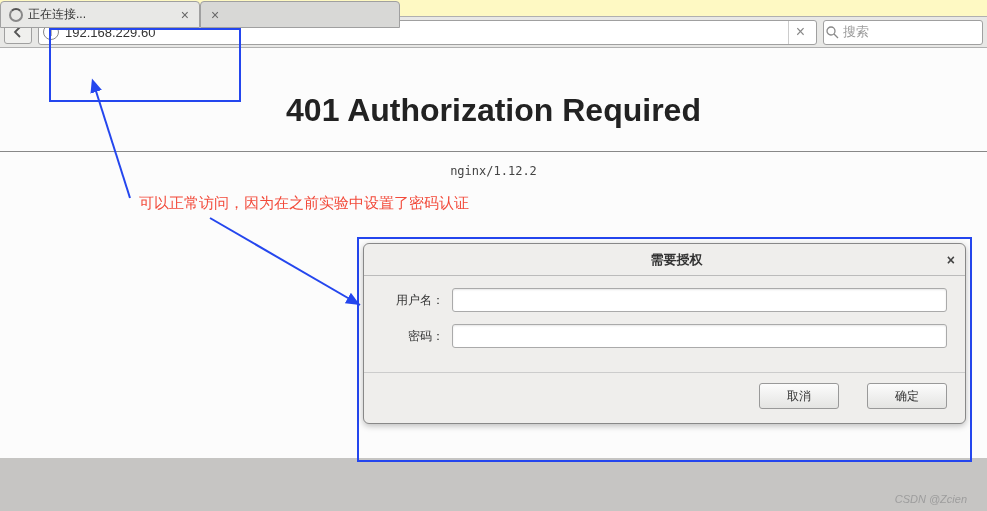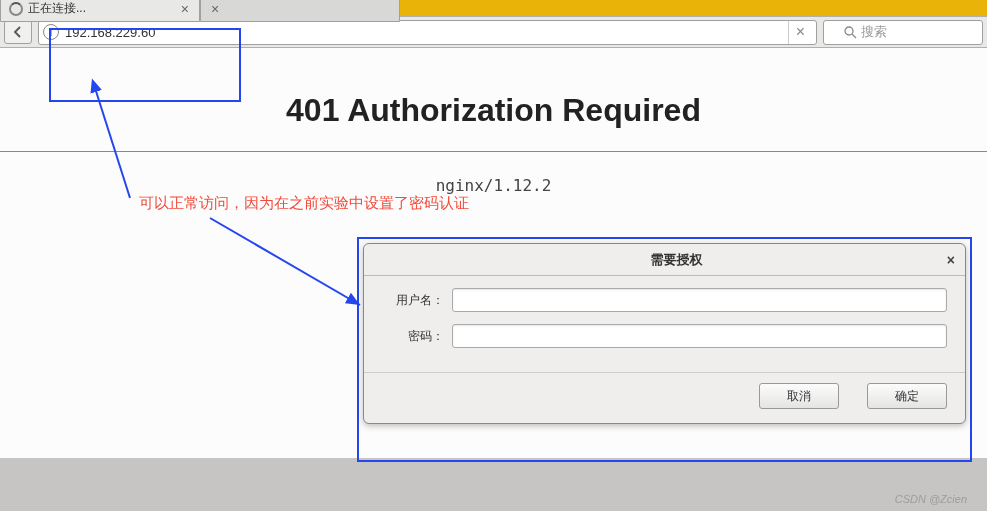--- a/index.html
+++ b/index.html
@@ -1,40 +1,40 @@
 <!DOCTYPE html>
 <html><head>
   <meta charset="utf-8">
   <style>
     * { margin: 0; padding: 0; box-sizing: border-box; }
     body { width: 987px; height: 511px; background: #c6c5c3; font-family: Arial, sans-serif; position: relative; overflow: hidden; }
     
-    .tab-bar { display: flex; height: 16px; background: #eab308; align-items: center; }
+    .tab-bar { display: flex; height: 16px; background: #fef9c3; }
     .tab { display: flex; align-items: center; background: #e8e8e6; border: 1px solid #a0a0a0; padding: 0 8px; height: 27px; min-width: 200px; position: relative; border-top-left-radius: 4px; border-top-right-radius: 4px; margin-top: 1px; }
     .tab.inactive { background: #d8d8d6; }
     .tab-icon { width: 14px; height: 14px; margin-right: 5px; border: 2px solid #888; border-top-color: #555; border-radius: 50%; }
     .tab-title { font-size: 12px; color: #333; flex: 1; }
     .tab-close { font-size: 14px; color: #666; cursor: pointer; padding: 0 2px; }
     
     .toolbar { display: flex; align-items: center; height: 32px; background: #e8e8e6; border-top: 1px solid #b0b0b0; border-bottom: 1px solid #b0b0b0; padding: 0 4px; }
     .back-btn { width: 28px; height: 24px; background: #f0f0ee; border: 1px solid #a0a0a0; border-radius: 3px; display: flex; align-items: center; justify-content: center; margin-right: 6px; }
     
     .url-bar { flex: 1; display: flex; align-items: center; height: 25px; background: #fff; border: 1px solid #a0a0a0; border-radius: 3px; padding: 0 4px; margin-right: 6px; }
     .url-info-icon { width: 16px; height: 16px; border: 1px solid #888; border-radius: 50%; display: flex; align-items: center; justify-content: center; font-size: 11px; color: #666; margin-right: 6px; }
     .url-text { font-size: 13px; color: #333; flex: 1; }
     .url-clear { width: 24px; display: flex; align-items: center; justify-content: center; color: #888; border-left: 1px solid #ccc; height: 100%; }
     
-    .search-bar { width: 160px; height: 25px; background: #fff; border: 1px solid #a0a0a0; border-radius: 3px; display: flex; align-items: center; padding: 0 20px; }
+    .search-bar { width: 160px; height: 25px; background: #fff; border: 1px solid #a0a0a0; border-radius: 3px; display: flex; align-items: center; padding: 0 2px; }
     .search-icon { margin-right: 4px; color: #888; }
     .search-placeholder { color: #999; font-size: 13px; }
     
     .content { background: #fcfcfc; padding: 20px 0; position: relative; height: 410px; }
     .page-title { text-align: center; font-size: 32px; font-weight: bold; color: #222; margin-top: 24px; margin-bottom: 22px; font-family: Arial, sans-serif; }
     .hr-line { border: none; border-top: 1px solid #888; margin: 8px 0; }
-    .server-info { text-align: center; font-size: 16px; color: #444; margin-top: 24px; font-family: monospace; }
+    .server-info { text-align: center; font-size: 12px; color: #444; margin-top: 12px; font-family: monospace; }
     
     .annotation { position: absolute; left: 139px; top: 194px; font-size: 15px; color: #f24a3a; }
     
     .highlight-box1 { position: absolute; left: 49px; top: 28px; width: 192px; height: 74px; border: 2px solid #2446ee; }
     .highlight-box2 { position: absolute; left: 357px; top: 237px; width: 615px; height: 225px; border: 2px solid #2446ee; }
     
     .dialog { position: absolute; left: 363px; top: 243px; width: 603px; background: #efeeec; border: 1px solid #888; border-radius: 6px; box-shadow: 0 2px 6px rgba(0,0,0,0.25); }
     .dialog-header { display: flex; align-items: center; justify-content: center; height: 32px; border-bottom: 1px solid #bbb; position: relative; padding-left: 24px; }
     .dialog-title { font-size: 13px; font-weight: bold; color: #333; }
     .dialog-close { position: absolute; right: 10px; font-size: 14px; font-weight: bold; color: #444; cursor: pointer; }

